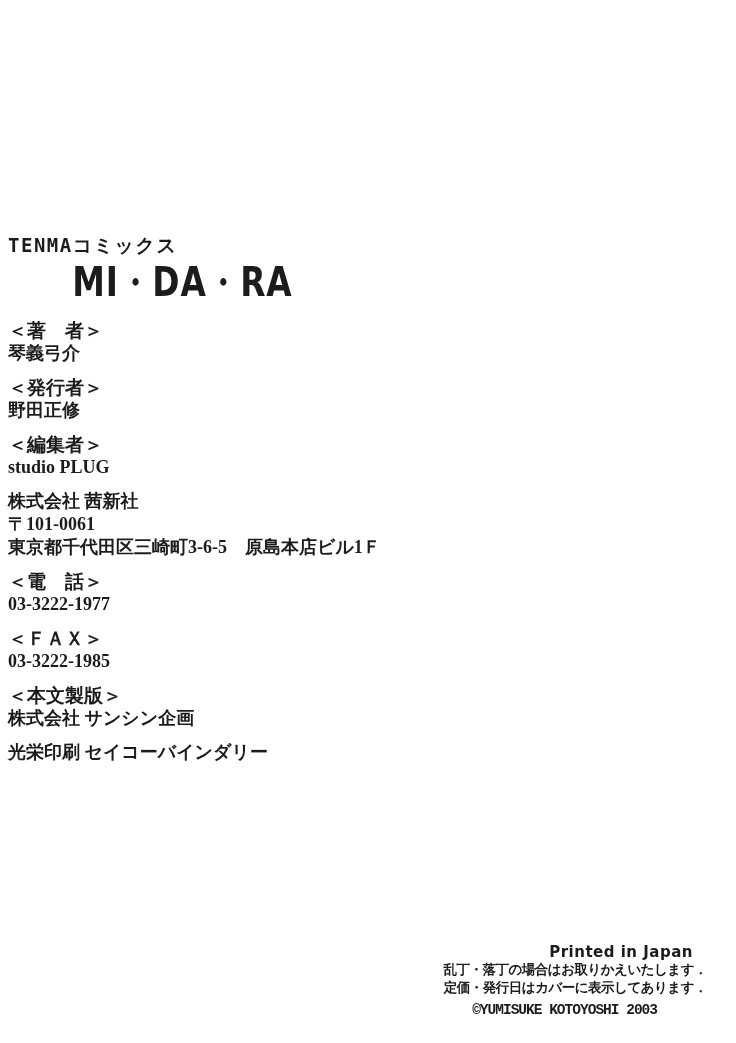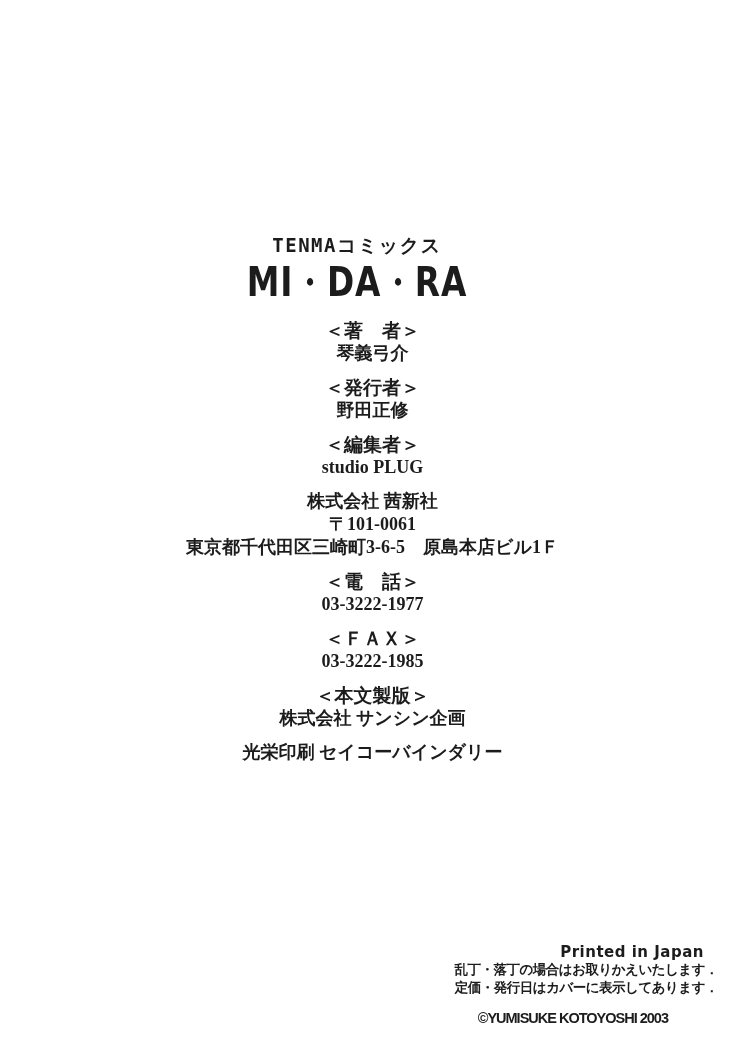--- a/index.html
+++ b/index.html
@@ -13,78 +13,79 @@
   }
   .page {
     position: absolute; inset: 0;
     background: #ffffff;
   }
   
   .colophon {
     position: absolute;
     top: 233px; left: 0;
     width: 714px;
-    text-align: center;
+    text-align: left;
+    padding-left: 8px;
   }
   .series {
     font-size: 19px;
     font-weight: bold;
     letter-spacing: 1.5px;
     line-height: 24px;
     font-family: "DejaVu Sans Mono", "DejaVu Sans", sans-serif;
   }
   .title {
     font-size: 40px;
     font-weight: bold;
     letter-spacing: 1px;
     line-height: 44px;
     margin-top: 3px;
     transform: scaleX(0.82);
     transform-origin: 50% 50%;
   }
   .entries { margin-top: 15px; }
-  .entry { margin-bottom: 11px; margin-left: 31px; }
+  .entry { margin-bottom: 11px; }
   .entry-label {
     font-size: 19px;
     font-weight: bold;
     line-height: 23px;
   }
   .entry-line {
     font-size: 18px;
     font-weight: bold;
     line-height: 23px;
     font-family: Liberation Serif, serif;
   }
   
   .footer {
     position: absolute;
     top: 944px;
-    right: 18px;
+    right: 29px;
     text-align: right;
     font-weight: bold;
   }
   .printed {
     font-size: 15px;
     line-height: 17px;
     letter-spacing: 0.5px;
     padding-right: 14px;
   }
   .notice {
     font-size: 13.5px;
     line-height: 17.5px;
     letter-spacing: -0.5px;
     padding-left: 48px;
   }
   .copyright {
     font-size: 14.5px;
     line-height: 17px;
-    margin-top: 14px;
+    margin-top: 6px;
     padding-right: 50px;
     letter-spacing: -1px;
-    font-family: Liberation Sans, sans-serif;
+    font-family: Liberation Mono, monospace;
   }
 </style>
 </head>
 <body>
 
 <div class="page">
 
   <div class="colophon">
     <div class="series">TENMAコミックス</div>
     <div class="title">MI・DA・RA</div>

